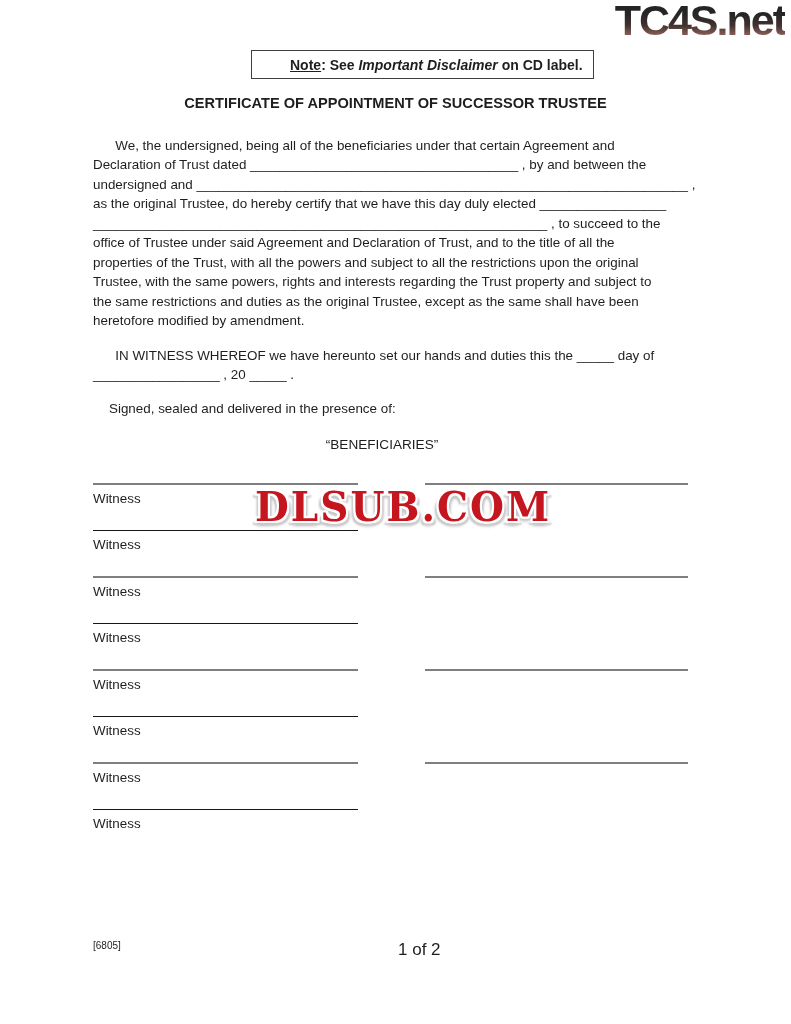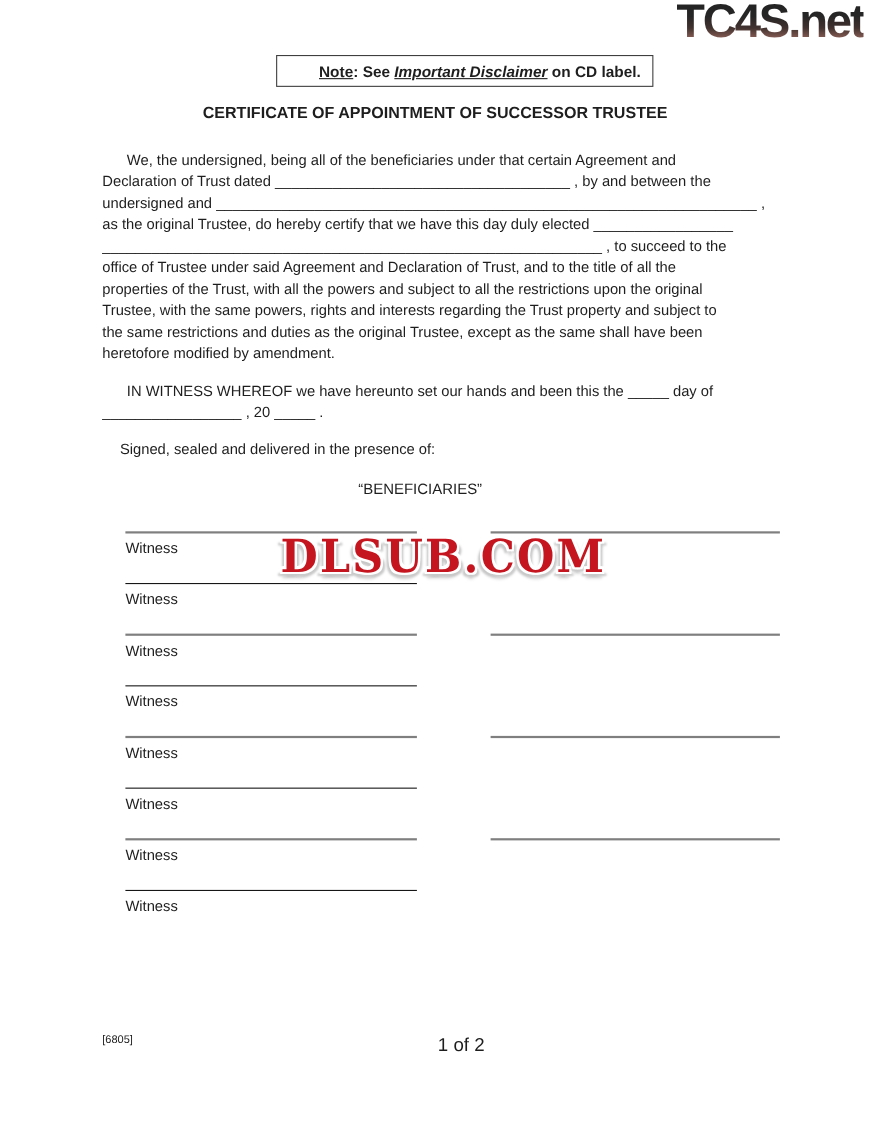--- a/index.html
+++ b/index.html
@@ -20,42 +20,42 @@
   }
 
   
   #note-box {
     position:absolute; top:50px; left:251px; height:29px;
     border:1px solid #3f3f3f; background:#fff; box-sizing:border-box;
     display:flex; align-items:center; padding:0 10px;
     font-weight:bold; font-size:14px; white-space:pre;
   }
   #note-box .note-word { text-decoration:underline;padding-left:28px; }
-  #note-box .note-emph { font-style:italic;text-decoration:underline; }
+  #note-box .note-emph { font-style:italic; }
 
   #doc-title {
     position:absolute; top:95px; left:0; width:791px;
     text-align:center; font-weight:bold; font-size:14.6px;
   }
 
   .para {
     position:absolute; left:93px; font-size:13.4px;
     line-height:19.45px; white-space:pre;
   }
   #para1 { top:136px; }
   #para2 { top:346px; }
 
   #signed-line { position:absolute; left:93px; top:401px; font-size:13.4px; white-space:pre;margin-left:16px; }
   #beneficiaries {
     position:absolute; top:437px; left:0; width:764px;
     text-align:center; font-size:13.6px;
   }
 
   
-  #witness-rows { position:absolute; left:93px; top:483px; width:612px; height:360px;margin-left:21px; }
+  #witness-rows { position:absolute; left:93px; top:483px; width:612px; height:360px; }
   .witness-row { position:absolute; left:0; width:100%; height:42px; }
   .w-line { position:absolute; top:0; }
   .w-line.left  { left:0;     width:265px; height:2px; background:var(--dual-line,#7f7f7f); }
   .w-line.right { left:332px; width:263px; height:2px; background:var(--dual-line,#7f7f7f); }
   .witness-row.single .w-line.left { height:1.4px; background:var(--single-line,#161616); top:1px; }
   .w-label { position:absolute; left:0; top:8px; font-size:13.4px; }
 
   
   #dlsub {
     position:absolute; left:255px; top:483px;
@@ -92,21 +92,21 @@
 <div class="page">
 
   <div id="tc4s">TC4S.net</div>
 
   <div id="note-box"><span class="note-word">Note</span><span>: See </span><span class="note-emph">Important Disclaimer</span><span> on CD label.</span></div>
 
   <div id="doc-title">CERTIFICATE OF APPOINTMENT OF SUCCESSOR TRUSTEE</div>
 
   <div id="para1" class="para"><div>      We, the undersigned, being all of the beneficiaries under that certain Agreement and</div><div>Declaration of Trust dated ____________________________________ , by and between the</div><div>undersigned and __________________________________________________________________ ,</div><div>as the original Trustee, do hereby certify that we have this day duly elected _________________</div><div>_____________________________________________________________ , to succeed to the</div><div>office of Trustee under said Agreement and Declaration of Trust, and to the title of all the</div><div>properties of the Trust, with all the powers and subject to all the restrictions upon the original</div><div>Trustee, with the same powers, rights and interests regarding the Trust property and subject to</div><div>the same restrictions and duties as the original Trustee, except as the same shall have been</div><div>heretofore modified by amendment.</div></div>
 
-  <div id="para2" class="para"><div>      IN WITNESS WHEREOF we have hereunto set our hands and been this the _____ day of</div><div>_________________ , 20 _____ .</div></div>
+  <div id="para2" class="para"><div>      IN WITNESS WHEREOF we have hereunto set our hands and duties this the _____ day of</div><div>_________________ , 20 _____ .</div></div>
 
   <div id="signed-line">Signed, sealed and delivered in the presence of:</div>
 
   <div id="beneficiaries">“BENEFICIARIES”</div>
 
   <div id="witness-rows">
       <div class="witness-row dual" style="top: 0px;">
         <div class="w-line left"></div>
         <div class="w-line right"></div>
         <div class="w-label">Witness</div>

